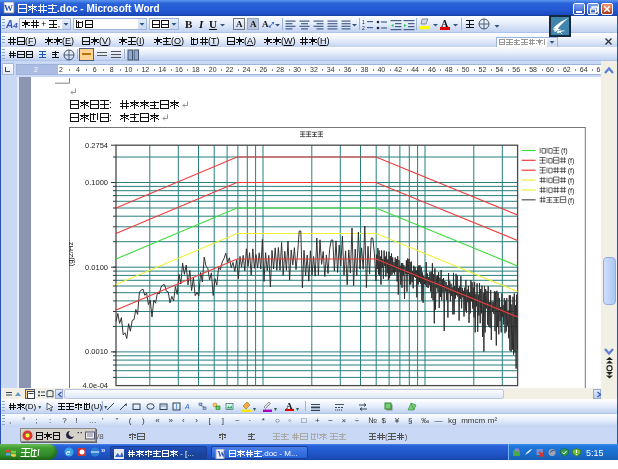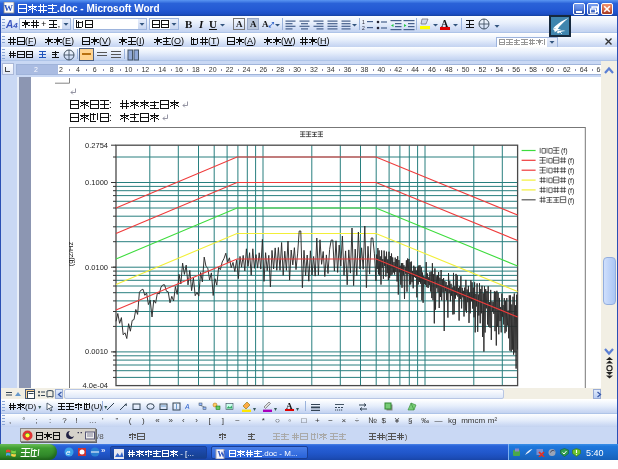--- a/index.html
+++ b/index.html
@@ -788,21 +788,21 @@
     <path d="M2.5 4.5 a2.5 2.5 0 0 1 4 -1.5" stroke="#445" fill="none"></path>
   </svg>
 <svg class="a" style="left:560px;top:448px" width="9" height="9">
     <path d="M4.5 0.5 L8.5 2 L8.5 5.5 L4.5 8.5 L0.5 5.5 L0.5 2 Z" fill="#2f9e4f" stroke="#1a6030" stroke-width="0.6"></path>
     <path d="M2.5 4.5 L4 6 L6.5 3" stroke="#fff" stroke-width="1" fill="none"></path>
   </svg>
 <svg class="a" style="left:572px;top:448px" width="9" height="9">
     <path d="M4.5 0.5 L8.5 2 L8.5 5.5 L4.5 8.5 L0.5 5.5 L0.5 2 Z" fill="#6cc22f" stroke="#3a7015" stroke-width="0.6"></path>
     <path d="M4.5 2 L4.5 5 M4.5 6.2 L4.5 7" stroke="#fff" stroke-width="1.1"></path>
   </svg>
-<div class="t" style="left:586px;top:447.5px;font-size:9px;color:#fff">5:40</div>
+<div class="t" style="left:586px;top:447.5px;font-size:9px;color:#fff">5:15</div>
 <div class="a" style="left:0;top:460px;width:618px;height:9px;background:#fff"></div>
 <svg class="a" style="left:549px;top:15px" width="22" height="22" viewBox="0 0 22 22">
 <rect x="1" y="1" width="20" height="20" fill="#3f85ae" stroke="#16293d" stroke-width="2"></rect>
 <path d="M19.5 3 C12 6 6.5 10.2 3.8 14 C5.8 13.1 7.2 13.6 7.9 15.2 C10.8 10.5 15 6.5 19.5 3 Z" fill="#fff"></path>
 <path d="M3.8 14 C5.2 14.8 5.9 16 5.7 17.6 C7.4 15.6 9.5 14.8 12.2 14.7 C9.4 13.6 6.1 13.5 3.8 14 Z" fill="#fff"></path>
 <path d="M7.5 16.8 C10.5 15.4 13.5 15.2 16.5 16 C13.5 16.2 11 17 9 18.4 Z" fill="#fff"></path>
 <path d="M9.5 15.5 L13 19" stroke="#fff" stroke-width="0.8"></path>
 </svg>
 <div class="a" style="left:0;top:16px;width:1px;height:428px;background:#2b50b4"></div>
 <div class="a" style="left:617px;top:16px;width:1px;height:428px;background:#2b50b4"></div>

